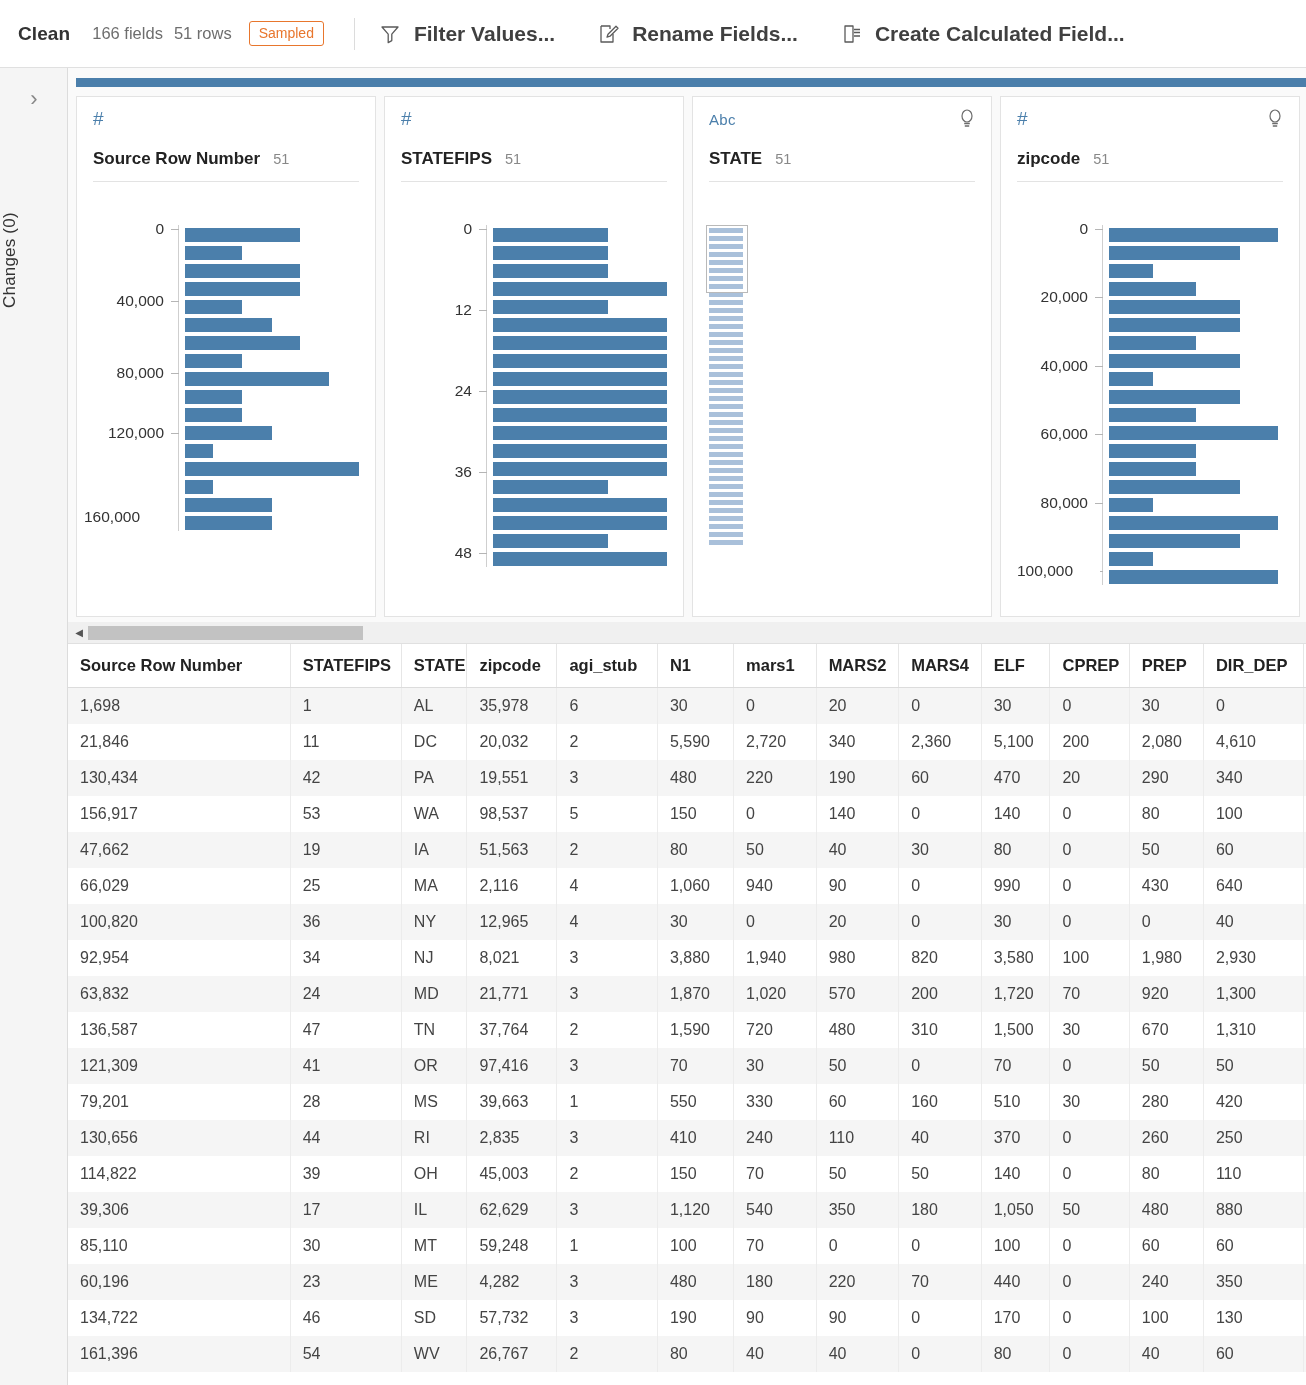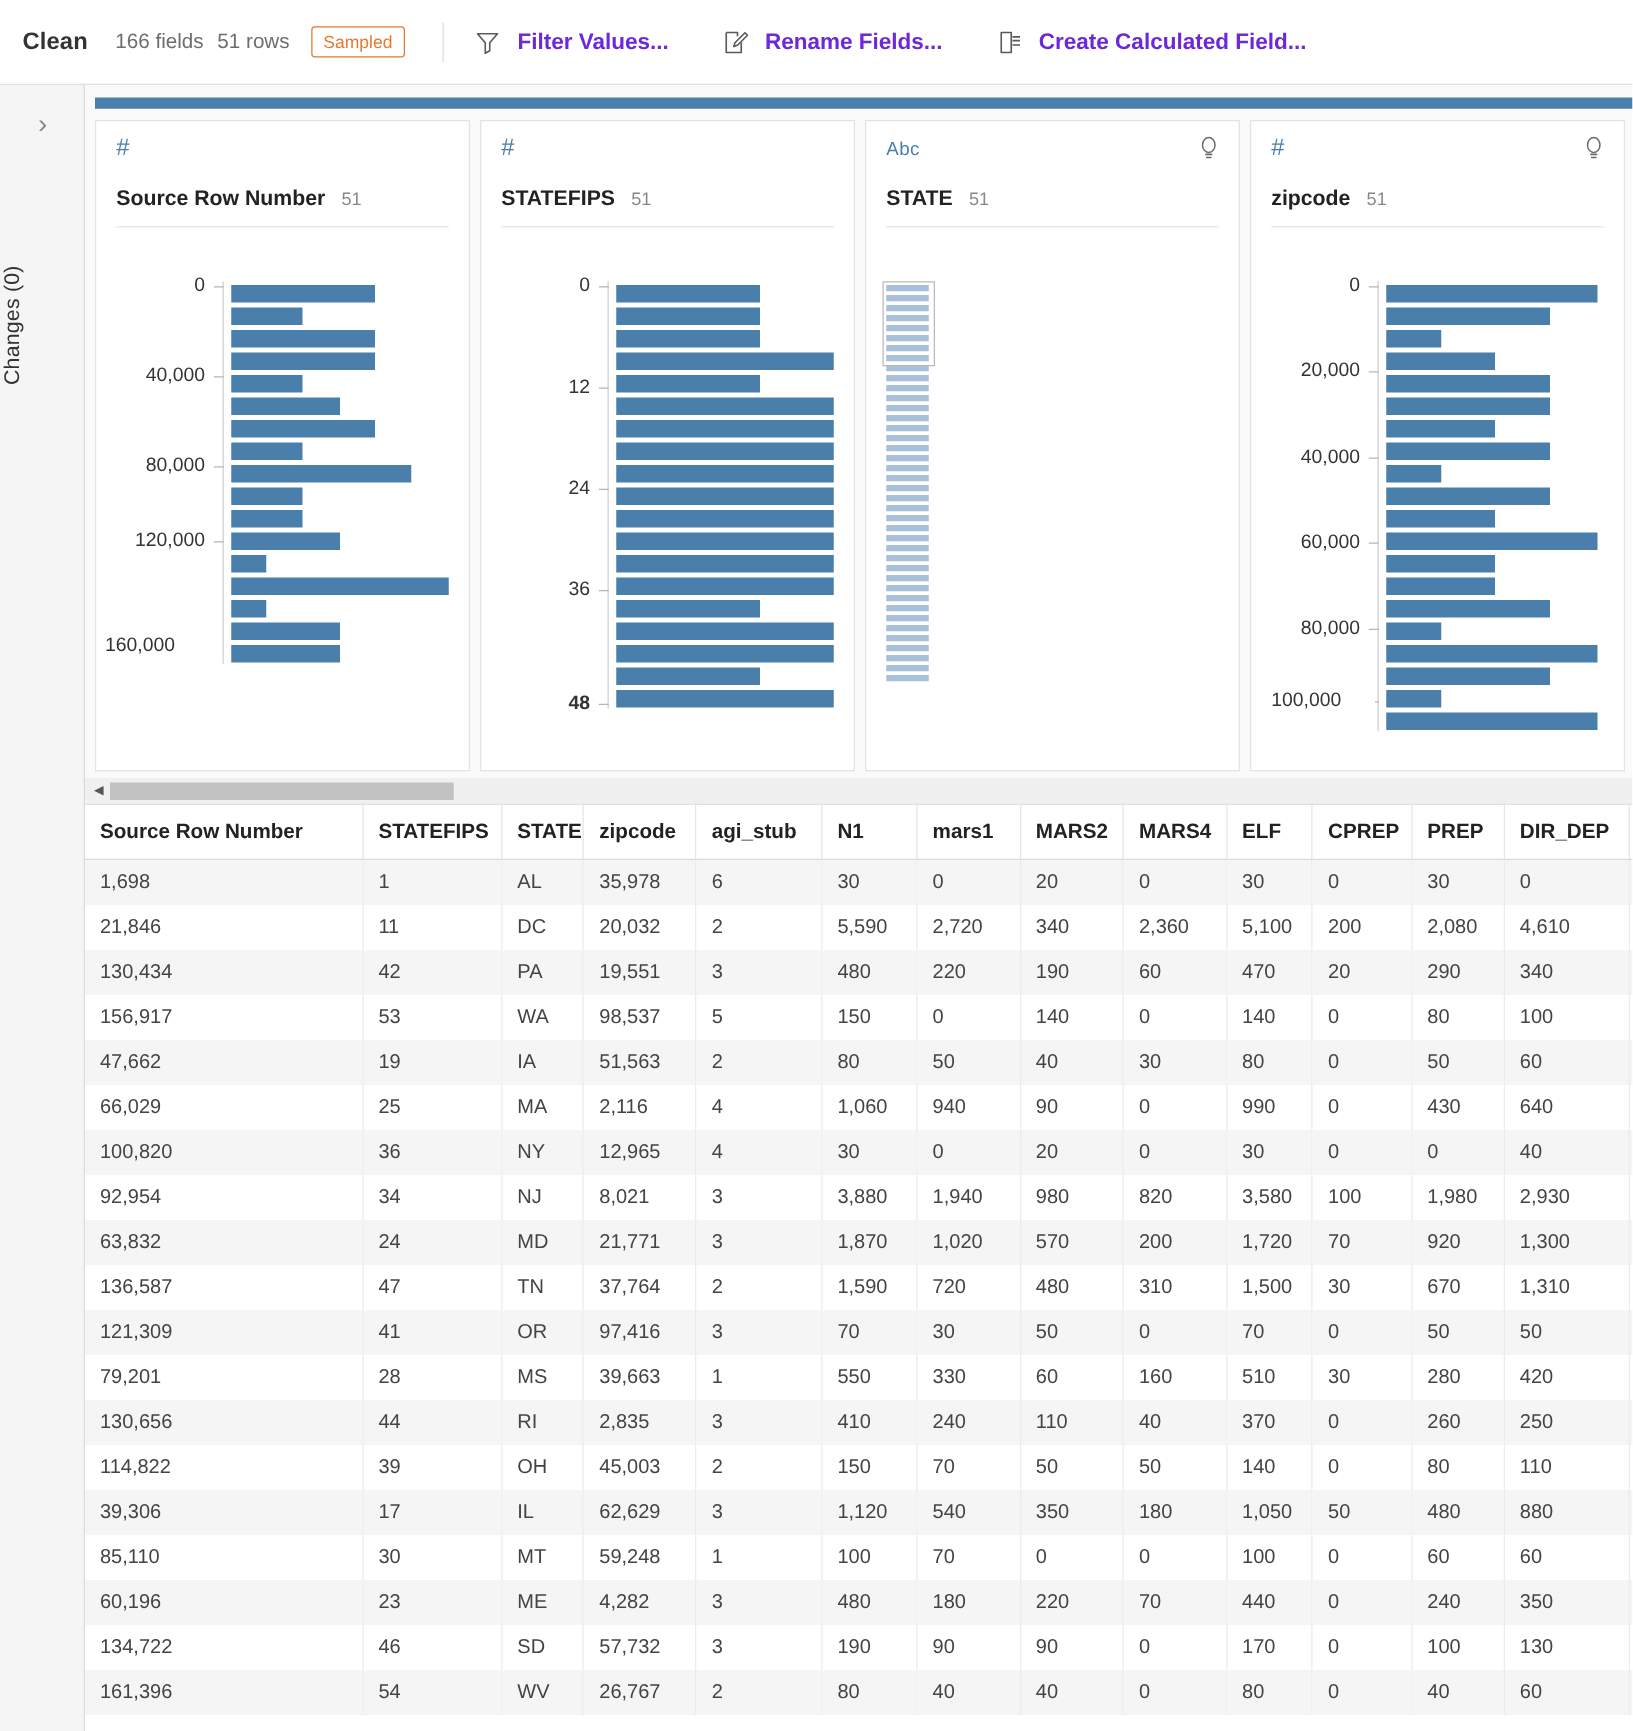--- a/index.html
+++ b/index.html
@@ -47,21 +47,21 @@
     width: 1px; height: 32px; background: #dcdcdc;
     margin: 0 24px 0 30px;
   }
   .tb-action {
     display: flex; align-items: center;
     margin-right: 42px;
     cursor: default;
   }
   .tb-action .tb-ic { margin-right: 13px; display:flex; align-items:center; }
   .tb-action .tb-lbl {
-    font-size: 18px; font-weight: bold; color: #6d28d9;
+    font-size: 21px; font-weight: bold; color: #404040;
     white-space: nowrap;
   }
 
   
   .rail {
     position: absolute;
     left: 0; top: 68px;
     width: 68px; height: 1317px;
     background: #f5f5f5;
     border-right: 1px solid #dcdcdc;
@@ -409,21 +409,21 @@
                 <i></i>
               </div>
               <div class="tick" style="top:154px;">
                 <span>24</span>
                 <i></i>
               </div>
               <div class="tick" style="top:235px;">
                 <span>36</span>
                 <i></i>
               </div>
-              <div class="tick" style="top:326px;font-weight:bold;">
+              <div class="tick" style="top:316px;">
                 <span>48</span>
                 <i></i>
               </div>
             </div>
             <div class="bars">
               <div class="bar" style="width:66%;"></div>
               <div class="bar" style="width:66%;"></div>
               <div class="bar" style="width:66%;"></div>
               <div class="bar" style="width:100%;"></div>
               <div class="bar" style="width:66%;"></div>
@@ -532,21 +532,21 @@
                 <i></i>
               </div>
               <div class="tick" style="top:197px;">
                 <span>60,000</span>
                 <i></i>
               </div>
               <div class="tick" style="top:266px;">
                 <span>80,000</span>
                 <i></i>
               </div>
-              <div class="tick" style="top:324px;gap:20px;">
+              <div class="tick" style="top:334px;gap:20px;">
                 <span>100,000</span>
                 <i></i>
               </div>
             </div>
             <div class="bars">
               <div class="bar" style="width:97%;"></div>
               <div class="bar" style="width:75%;"></div>
               <div class="bar" style="width:25%;"></div>
               <div class="bar" style="width:50%;"></div>
               <div class="bar" style="width:75%;"></div>

